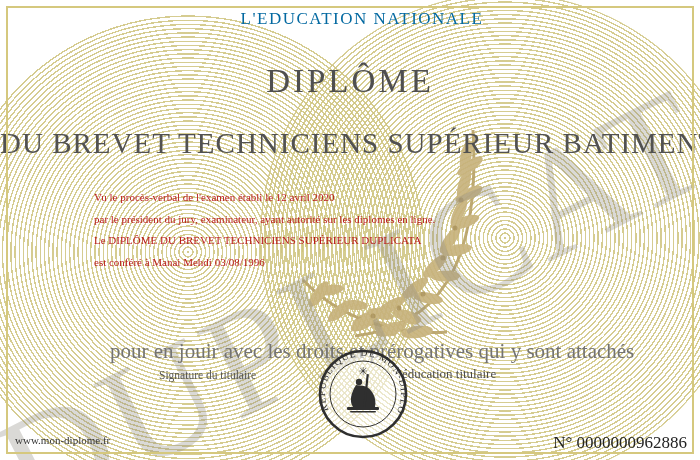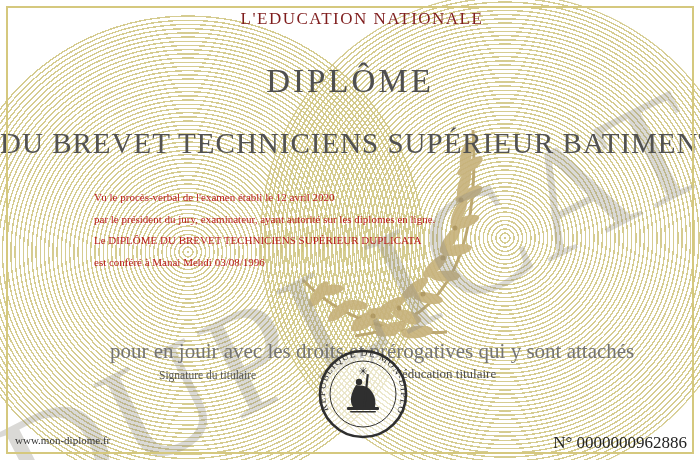--- a/index.html
+++ b/index.html
@@ -27,21 +27,21 @@
     position:absolute;left:-90px;top:195px;width:980px;z-index:3;
     font-size:150px;letter-spacing:6px;text-align:center;white-space:nowrap;
     color:rgba(148,144,134,0.34);transform:rotate(-27deg);
     font-family:"Liberation Serif","DejaVu Serif",serif;
   }
   .laurel{position:absolute;left:295px;top:118px;z-index:2;}
   .seal{position:absolute;left:317px;top:348px;z-index:5;}
   .txt{position:absolute;z-index:4;}
   .header-line{
     left:0;right:0;top:9px;text-align:center;
-    font-size:17px;letter-spacing:1.5px;color:#7f1d1d;padding-left:24px;
+    font-size:17px;letter-spacing:1.5px;color:#0369a1;padding-left:24px;
   }
   .title{
     left:0;right:0;top:63px;text-align:center;
     font-size:33px;letter-spacing:3px;color:#4f4f4f;
   }
   .subtitle{
     left:0;right:0;top:127px;text-align:center;
     font-size:29px;letter-spacing:1px;color:#515151;white-space:nowrap;
   }
   .body-block{left:62px;top:187px;font-size:11px;color:#b91c1c;line-height:21.5px;margin-left:32px;}

